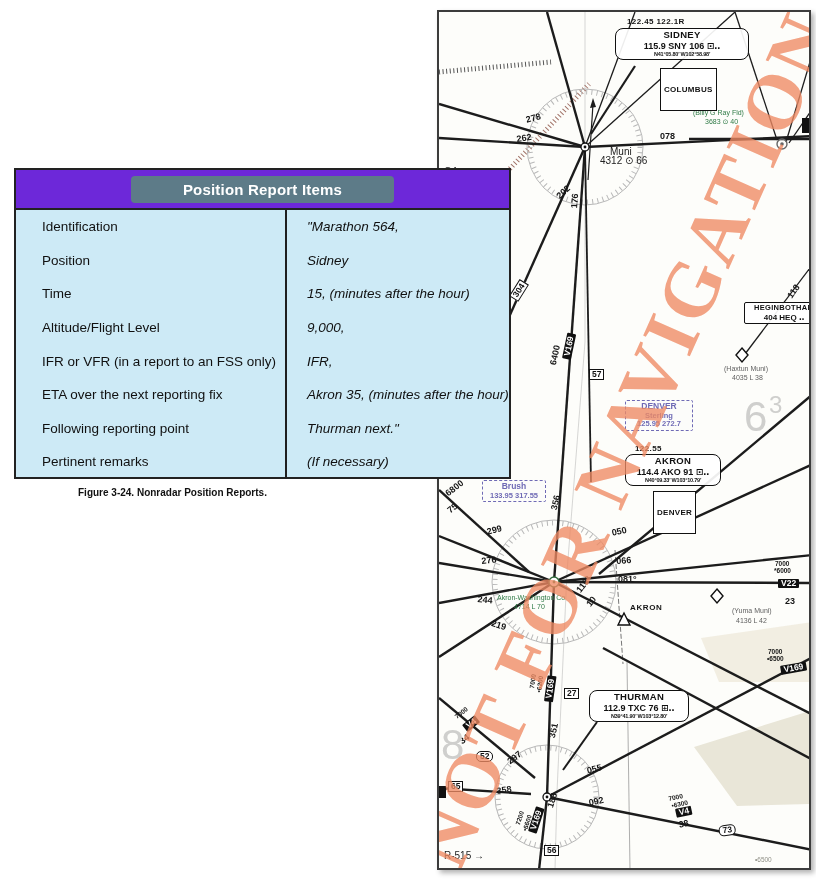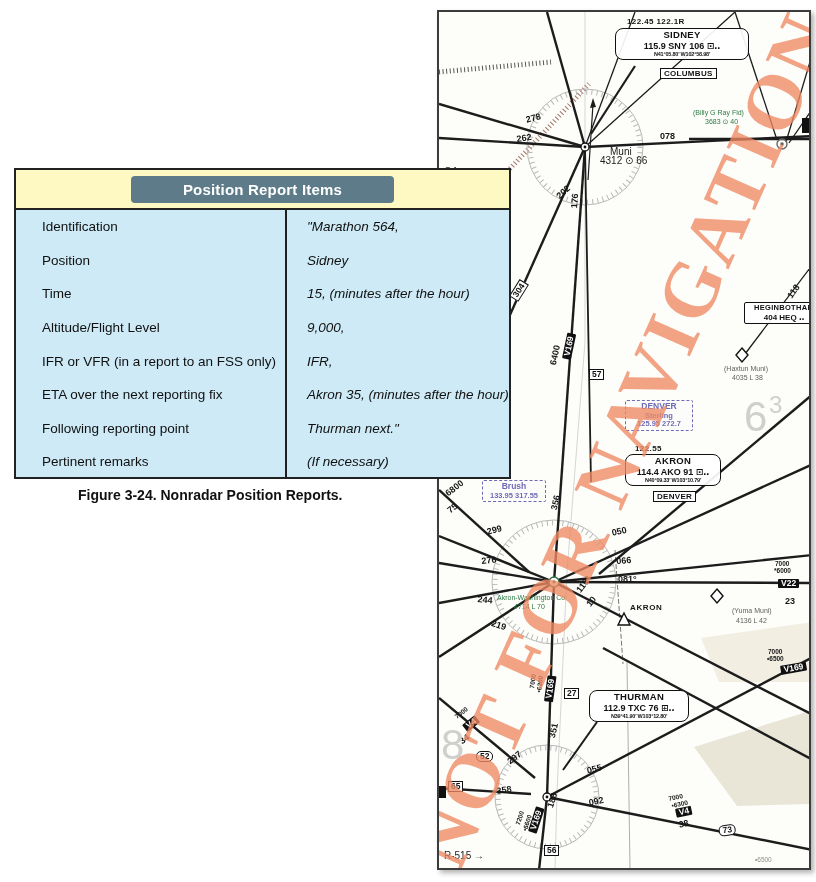--- a/index.html
+++ b/index.html
@@ -30,50 +30,50 @@
 
   .nav-box{position:absolute;z-index:4;border:1.4px solid #111;border-radius:8px;
            background:rgba(255,255,255,.92);text-align:center;padding:1px 3px;box-sizing:border-box;}
   .nb-name{font-size:9.5px;font-weight:bold;letter-spacing:.3px;color:#111;line-height:1.15;}
   .nb-ident{font-size:9px;font-weight:bold;color:#111;line-height:1.15;}
   .nb-coords{font-size:5.5px;font-weight:bold;color:#111;letter-spacing:-.2px;line-height:1.2;}
   .nb-sq{border-radius:2px;}
   .nb-sq .nb-name{font-size:7.5px;}
   .nb-sq .nb-ident{font-size:8px;}
   .bracket{position:absolute;z-index:4;border:1.3px solid #111;background:#fff;
-           font-size:8px;font-weight:bold;padding:0 3px;letter-spacing:.3px;color:#111;}
+           font-size:8px;font-weight:bold;padding:16px 3px;letter-spacing:.3px;color:#111;}
   .dash-box{position:absolute;z-index:4;border:1.5px dashed #6f6ab5;border-radius:2px;color:#6f6ab5;
             text-align:center;font-weight:bold;background:rgba(252,252,250,.55);padding:1px 2px;box-sizing:border-box;}
   .db-l1{font-size:8.5px;line-height:1.15;}
   .db-l2{font-size:7.5px;line-height:1.15;}
   .db-l3{font-size:7.5px;line-height:1.15;}
   .edge-rounded-box{position:absolute;z-index:2;left:2px;top:246px;width:30px;height:38px;
             border:1.3px solid #222;border-radius:7px;background:rgba(255,255,255,.8);}
   .stamp{position:absolute;z-index:6;left:50%;top:50%;
          transform:translate(-50%,-50%) rotate(-66deg);
          font-family:"Liberation Serif","DejaVu Serif",serif;font-weight:bold;
          font-size:78px;letter-spacing:3px;color:#ef8a63;opacity:.78;white-space:nowrap;
          pointer-events:none;}
 
   
   .report-table{position:absolute;left:14px;top:168px;width:497px;height:311px;z-index:10;
                 border:2px solid #222;box-sizing:border-box;background:#cdeaf6;}
-  .rt-header{height:40px;background:#fef9c3;border-bottom:2px solid #222;box-sizing:border-box;
+  .rt-header{height:40px;background:#6d28d9;border-bottom:2px solid #222;box-sizing:border-box;
              display:flex;align-items:center;justify-content:center;}
   .rt-title{background:#5d7b88;color:#fff;font-weight:bold;font-size:15px;
             padding:5px 52px;border-radius:4px;letter-spacing:.2px;}
   .rt-body{height:269px;}
   .rt-row{display:flex;height:33.6px;align-items:center;}
   .rt-label{width:271px;align-self:stretch;display:flex;align-items:center;
             padding-left:26px;box-sizing:border-box;border-right:2.5px solid #1f1f1f;
             font-size:13.5px;color:#101010;}
   .rt-value{padding-left:20px;font-size:13.5px;font-style:italic;color:#101010;}
 
   .figure-caption{position:absolute;left:78px;top:487px;z-index:10;
-                  font-size:14px;font-weight:bold;color:#111;}
+                  font-size:10px;font-weight:bold;color:#111;}
 </style>
 </head>
 <body>
 
 <div class="chart">
 
   <svg width="374" height="860" viewBox="0 0 374 860">
 
     <g>
       <polygon points="255,735 374,698 374,792 298,794" fill="#e9e6d8"></polygon>

